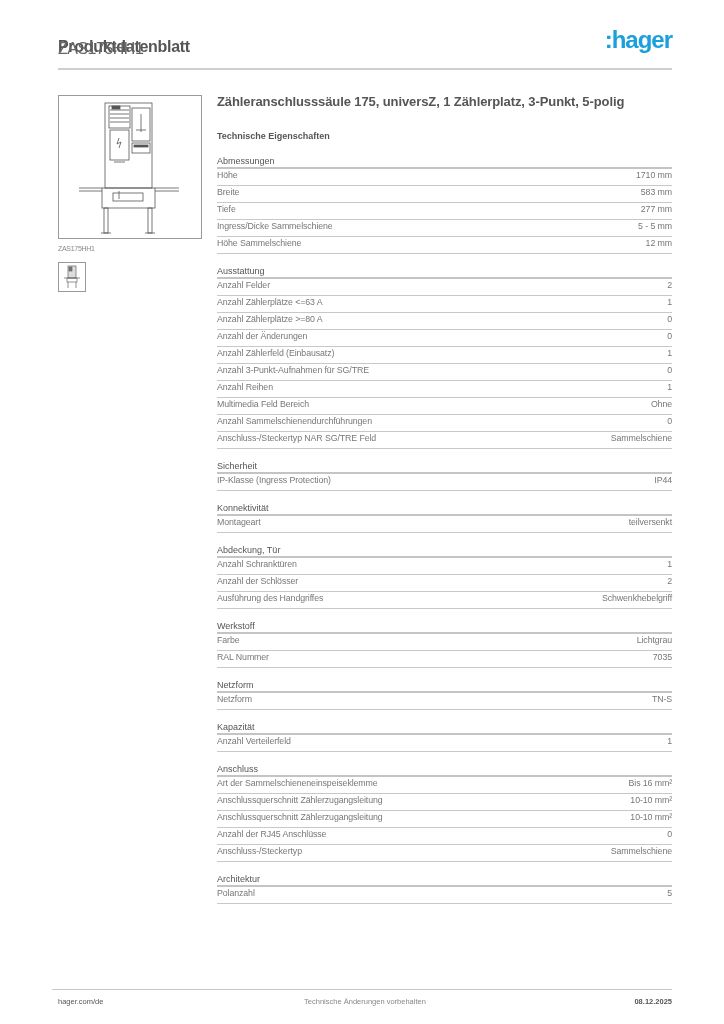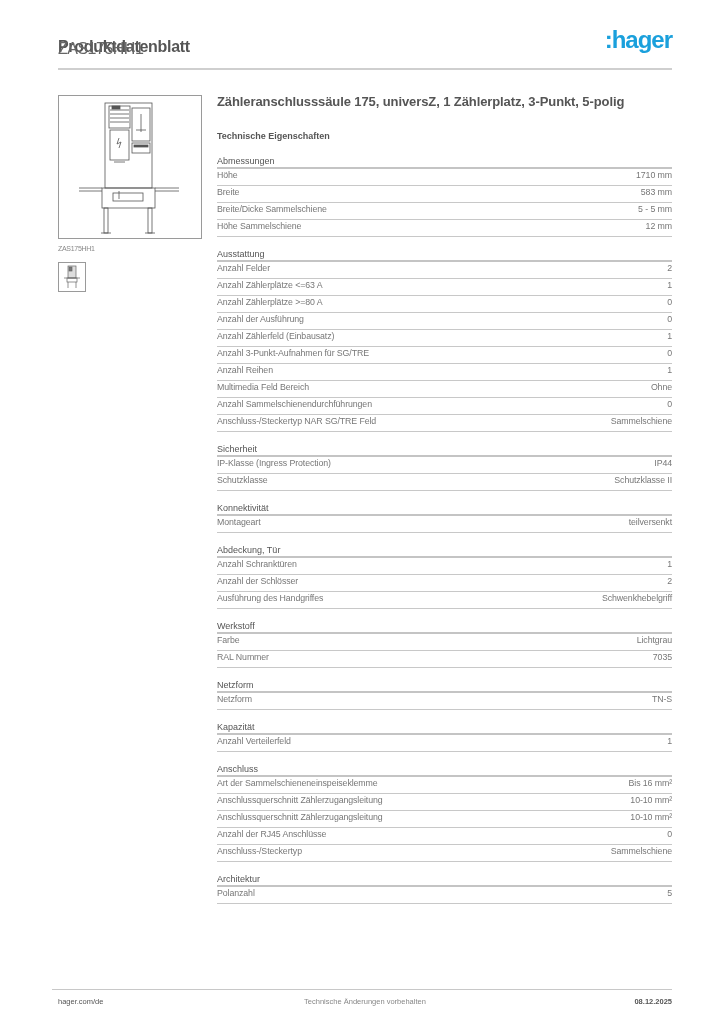--- a/index.html
+++ b/index.html
@@ -103,21 +103,25 @@
         <div class="section-heading">Abmessungen</div>
         <div class="row">
           <span class="lbl">Höhe</span>
           <span class="val">1710 mm</span>
         </div>
         <div class="row">
           <span class="lbl">Breite</span>
           <span class="val">583 mm</span>
         </div>
         <div class="row">
-          <span class="lbl">Breite/Dicke Sammelschiene</span>
+          <span class="lbl">Tiefe</span>
+          <span class="val">277 mm</span>
+        </div>
+        <div class="row">
+          <span class="lbl">Ingress/Dicke Sammelschiene</span>
           <span class="val">5 - 5 mm</span>
         </div>
         <div class="row">
           <span class="lbl">Höhe Sammelschiene</span>
           <span class="val">12 mm</span>
         </div>
       </div>
       <div class="section">
         <div class="section-heading">Ausstattung</div>
         <div class="row">
@@ -126,21 +130,21 @@
         </div>
         <div class="row">
           <span class="lbl">Anzahl Zählerplätze &lt;=63 A</span>
           <span class="val">1</span>
         </div>
         <div class="row">
           <span class="lbl">Anzahl Zählerplätze &gt;=80 A</span>
           <span class="val">0</span>
         </div>
         <div class="row">
-          <span class="lbl">Anzahl der Ausführung</span>
+          <span class="lbl">Anzahl der Änderungen</span>
           <span class="val">0</span>
         </div>
         <div class="row">
           <span class="lbl">Anzahl Zählerfeld (Einbausatz)</span>
           <span class="val">1</span>
         </div>
         <div class="row">
           <span class="lbl">Anzahl 3-Punkt-Aufnahmen für SG/TRE</span>
           <span class="val">0</span>
         </div>
@@ -159,24 +163,20 @@
         <div class="row">
           <span class="lbl">Anschluss-/Steckertyp NAR SG/TRE Feld</span>
           <span class="val">Sammelschiene</span>
         </div>
       </div>
       <div class="section">
         <div class="section-heading">Sicherheit</div>
         <div class="row">
           <span class="lbl">IP-Klasse (Ingress Protection)</span>
           <span class="val">IP44</span>
-        </div>
-        <div class="row">
-          <span class="lbl">Schutzklasse</span>
-          <span class="val">Schutzklasse II</span>
         </div>
       </div>
       <div class="section">
         <div class="section-heading">Konnektivität</div>
         <div class="row">
           <span class="lbl">Montageart</span>
           <span class="val">teilversenkt</span>
         </div>
       </div>
       <div class="section">

